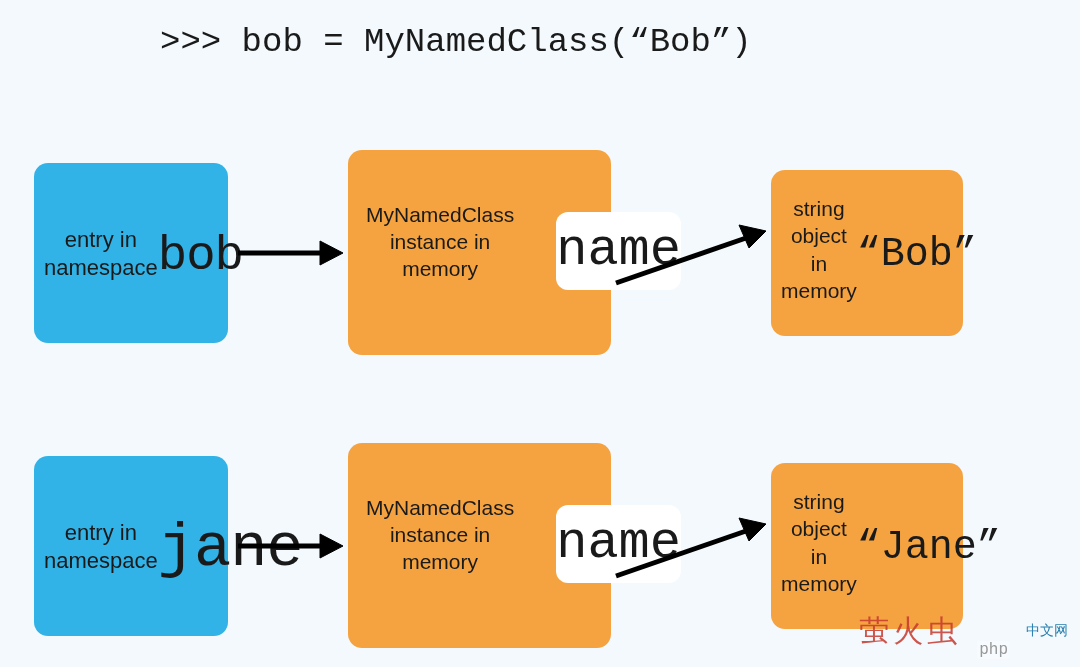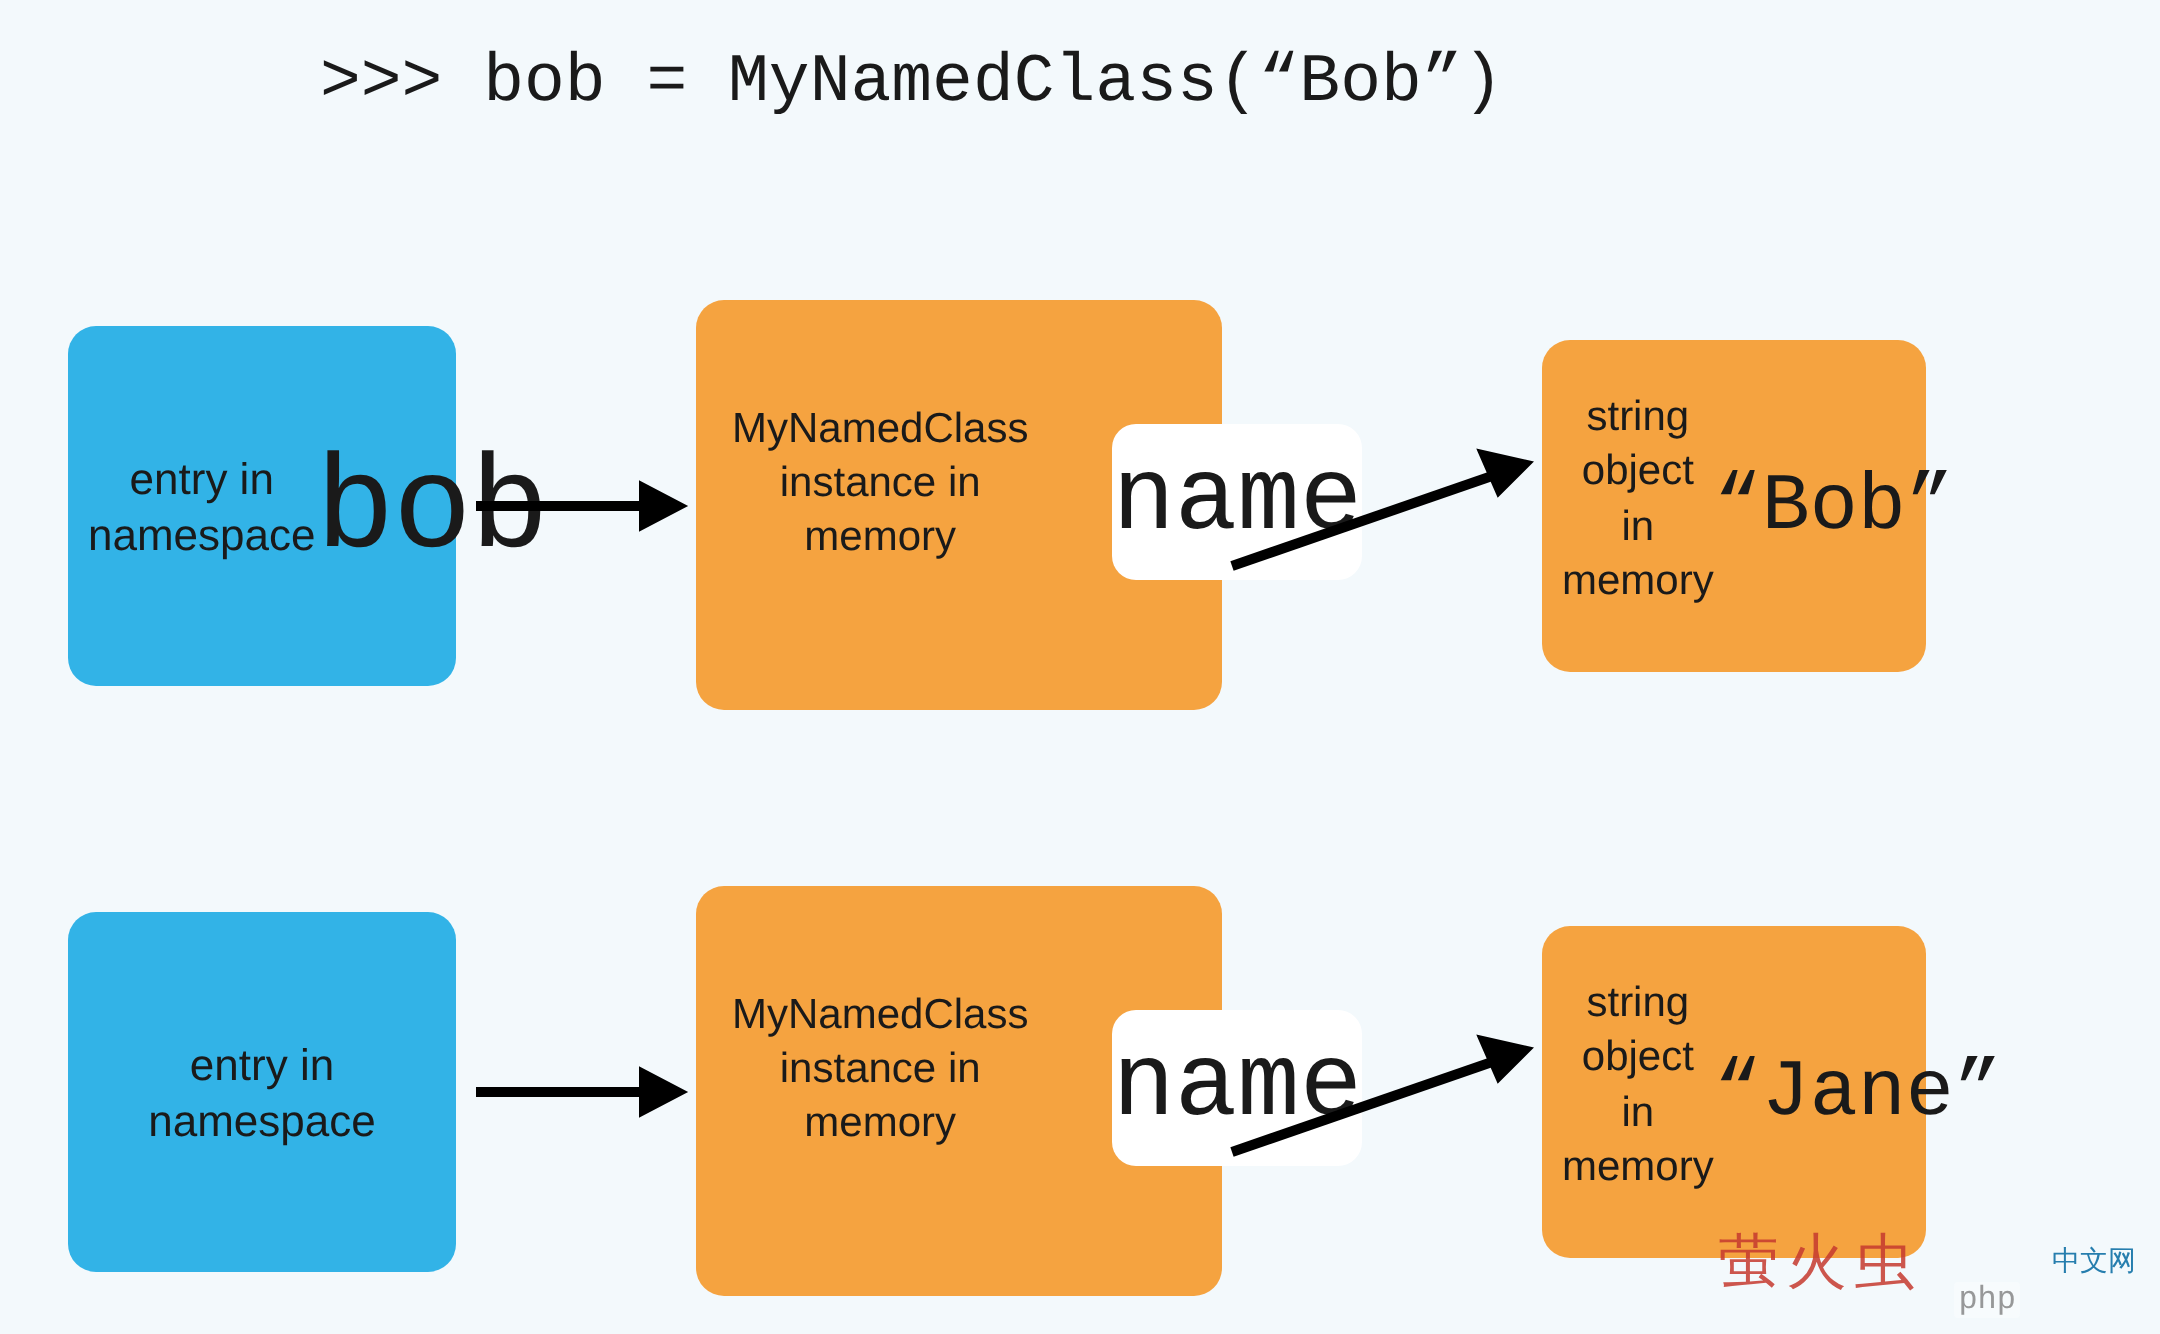--- a/index.html
+++ b/index.html
@@ -48,21 +48,21 @@
     color: #1a1a1a;
     line-height: 1.25;
     margin-bottom: 4px;
   }
   .ns-name {
     font-family: "Courier New", Courier, monospace;
     font-size: 62px;
     color: #1a1a1a;
     letter-spacing: -1px;
   }
-  .ns-name.big { font-size: 66px; }
+  .ns-name.big { font-size: 49px; }
 
   .inst-box {
     background: #f5a340;
     width: 263px;
     height: 205px;
     padding: 18px 18px 22px 18px;
     justify-content: flex-start;
   }
   .inst-cap {
     font-size: 21px;
@@ -173,20 +173,21 @@
     <div class="str-cap">string object in memory</div>
     <div class="str-val">“Bob”</div>
   </div>
 
 </div>
 
 <div class="diagram-row row2">
 
   <div class="box ns-box">
     <div class="ns-cap">entry in namespace</div>
+    <div class="ns-name">jane</div>
   </div>
 
   <svg class="arrow-svg" width="120" height="60">
     <line x1="10" y1="30" x2="95" y2="30" stroke-width="5"></line>
     <polygon points="92,18 92,42 115,30"></polygon>
   </svg>
 
   <div class="box inst-box">
     <div class="inst-cap">MyNamedClass instance in memory</div>
     <div class="name-slot">name</div>

